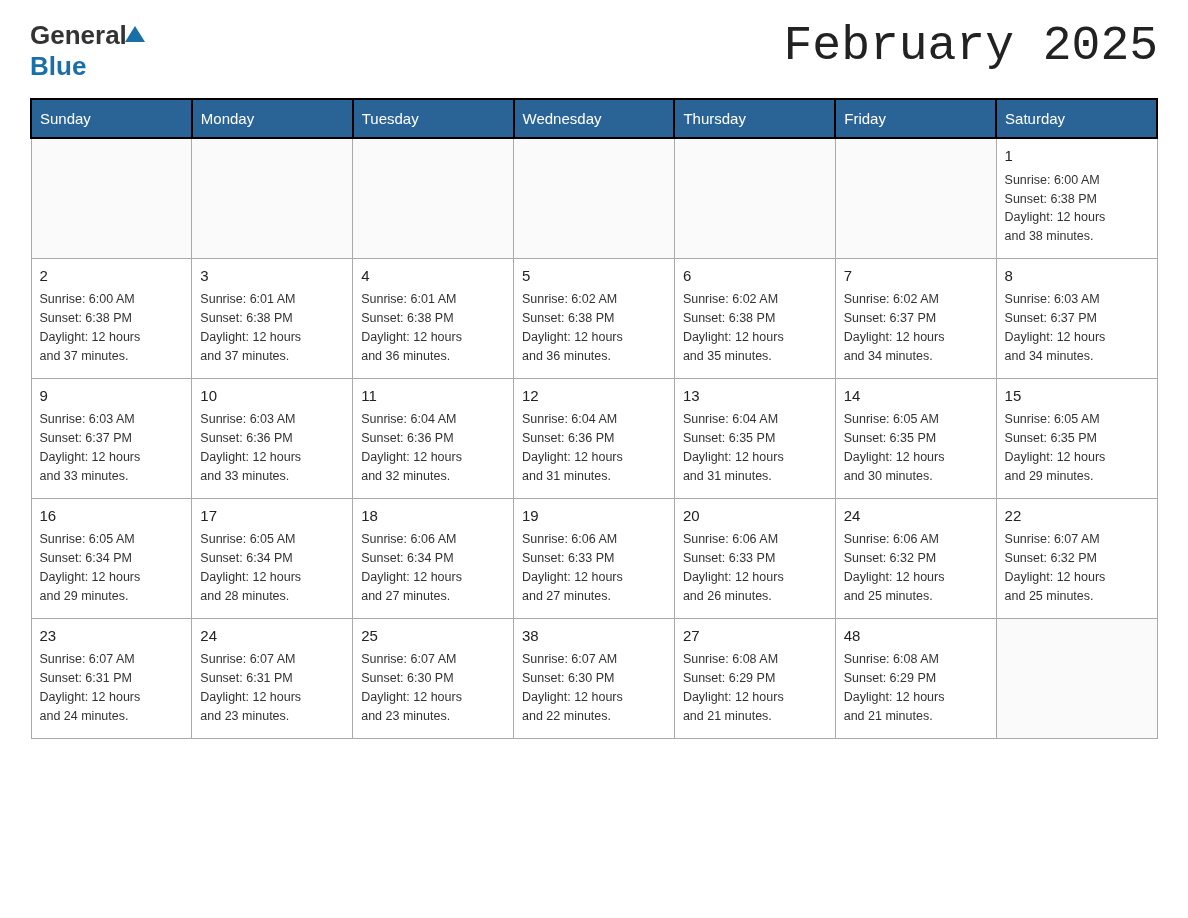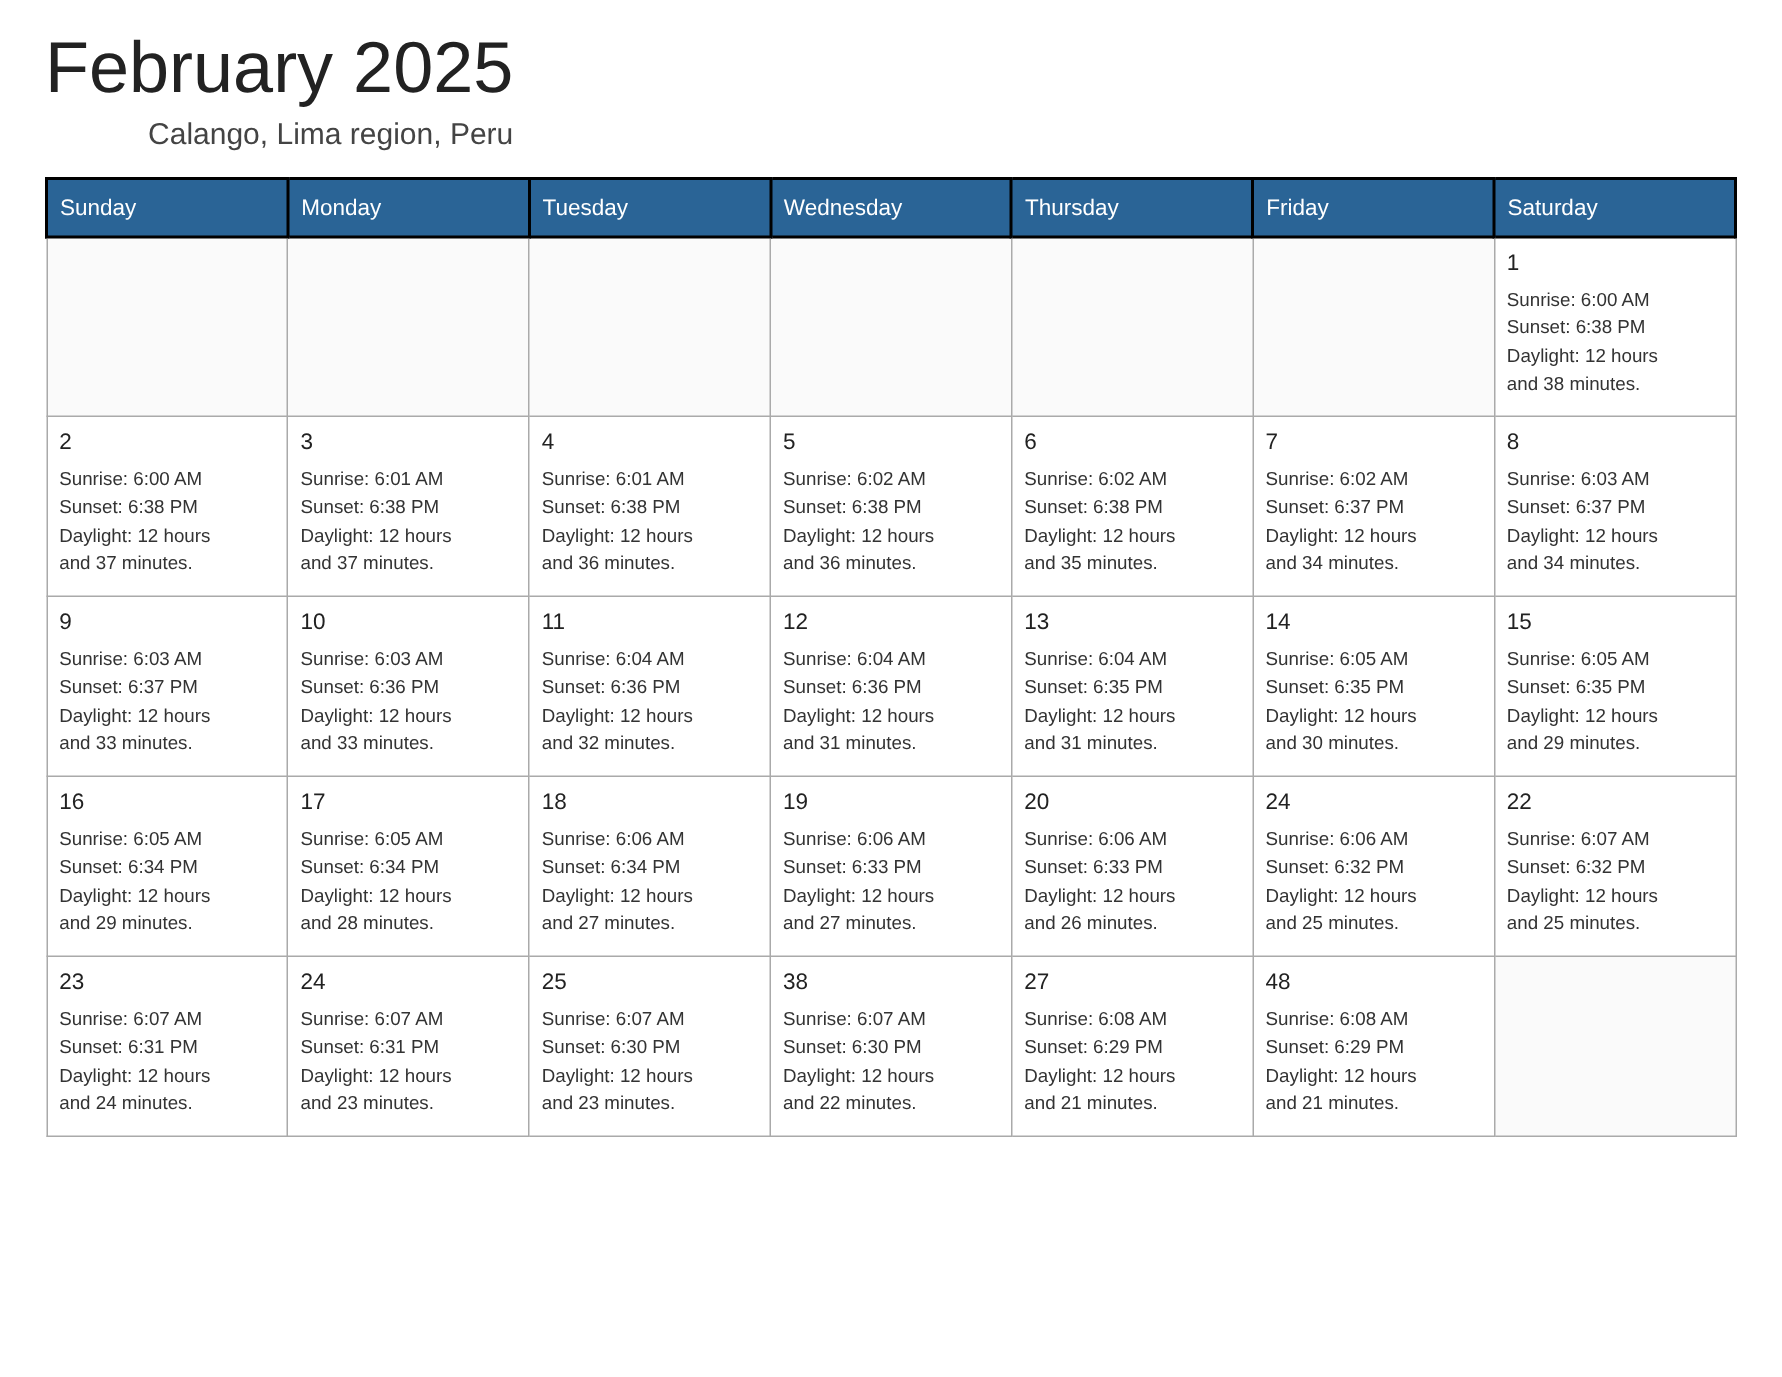--- a/index.html
+++ b/index.html
@@ -40,20 +40,21 @@
     .logo-wrapper {
       display: flex;
       flex-direction: column;
     }
     .logo-top-row {
       display: flex;
       align-items: center;
     }
     .title-area {
       text-align: right;
+      font-family: Liberation Mono, monospace;
     }
     .month-title {
       font-size: 48px;
       font-weight: normal;
       color: #222;
       line-height: 1.1;
     }
     .location-title {
       font-size: 20px;
       color: #444;
@@ -98,23 +99,29 @@
       line-height: 1.5;
     }
     .row-divider td {
       border-top: 2px solid #2a6496;
     }
   </style>
 </head>
 <body>
 
 <div class="header-area">
+  <div class="logo-wrapper">
+    <div class="logo-top-row">
+      <span class="logo-general">General</span>
+      <span class="logo-triangle"></span>
+    </div>
+    <span class="logo-blue">Blue</span>
+  </div>
   <div class="title-area">
     <div class="month-title">February 2025</div>
-    <div class="location-title">Calango, Lima region, Peru</div>
   </div>
 </div>
 
 <table class="calendar-table">
   <thead>
     <tr>
 
     <th>Sunday</th>
         <th>Monday</th>
         <th>Tuesday</th>

